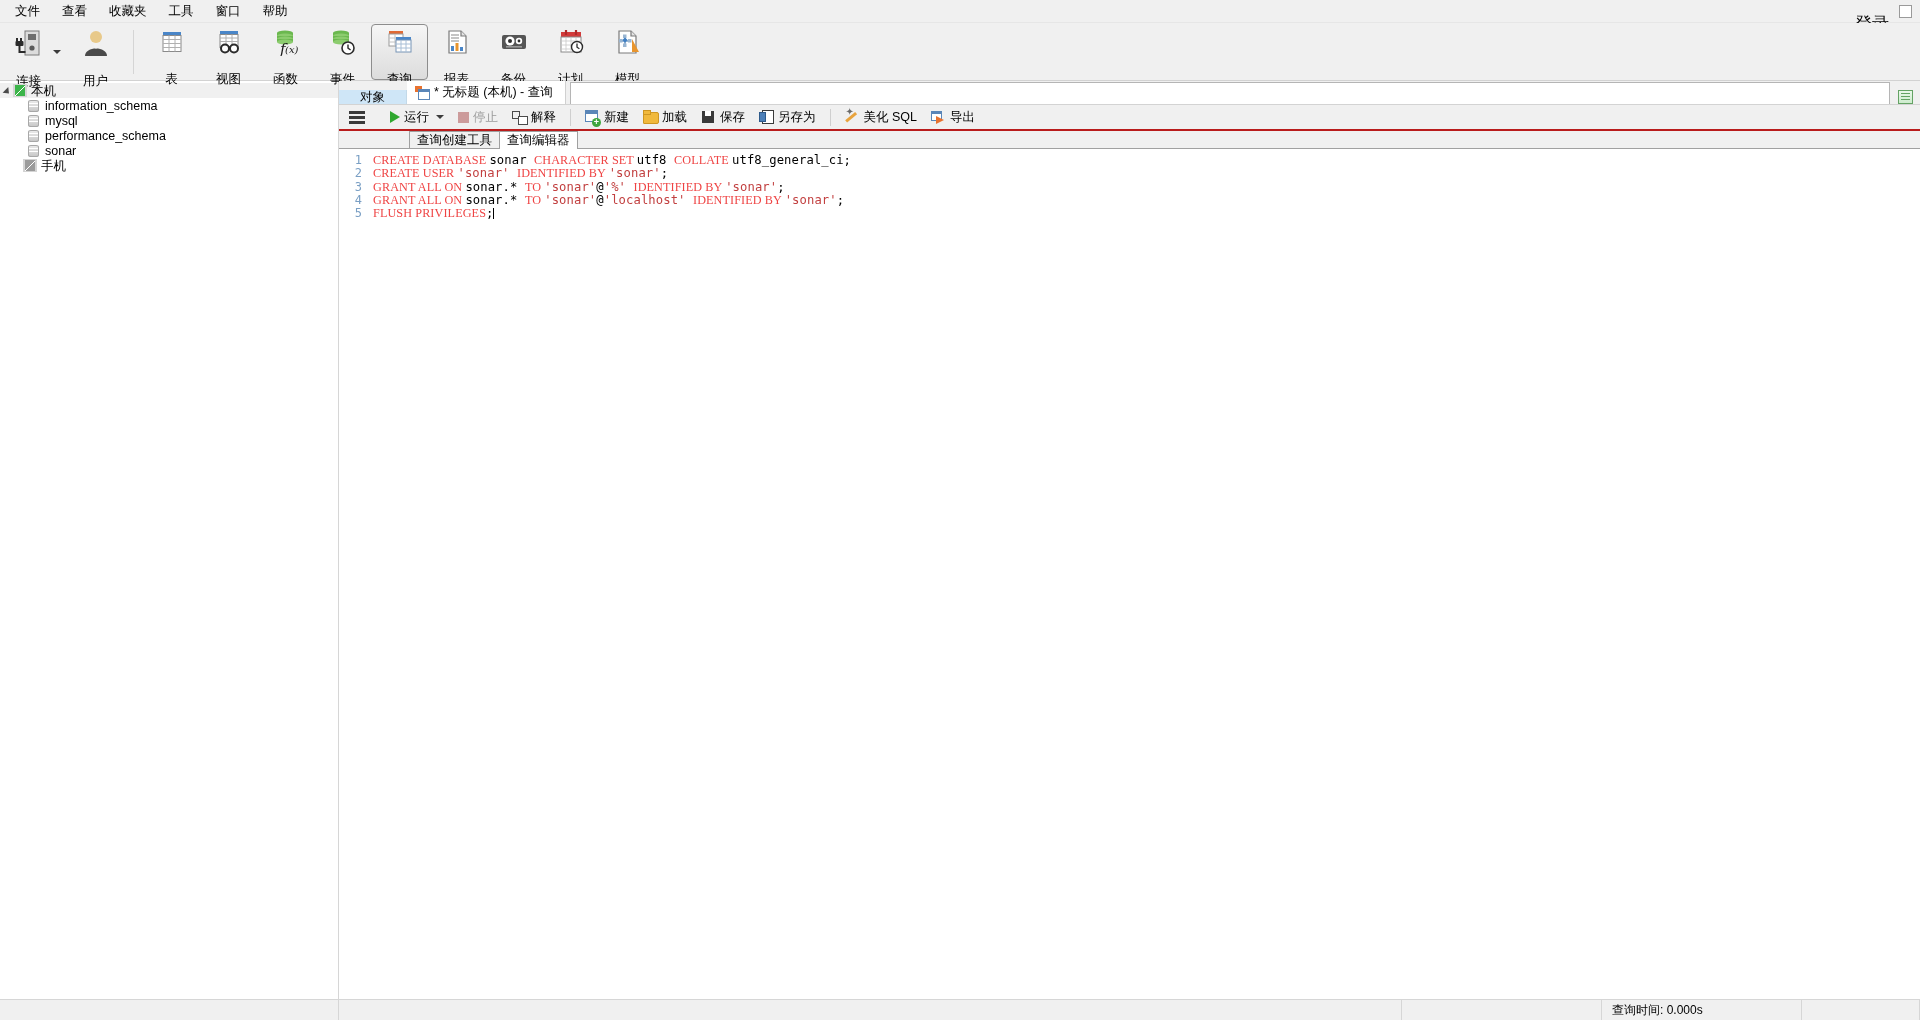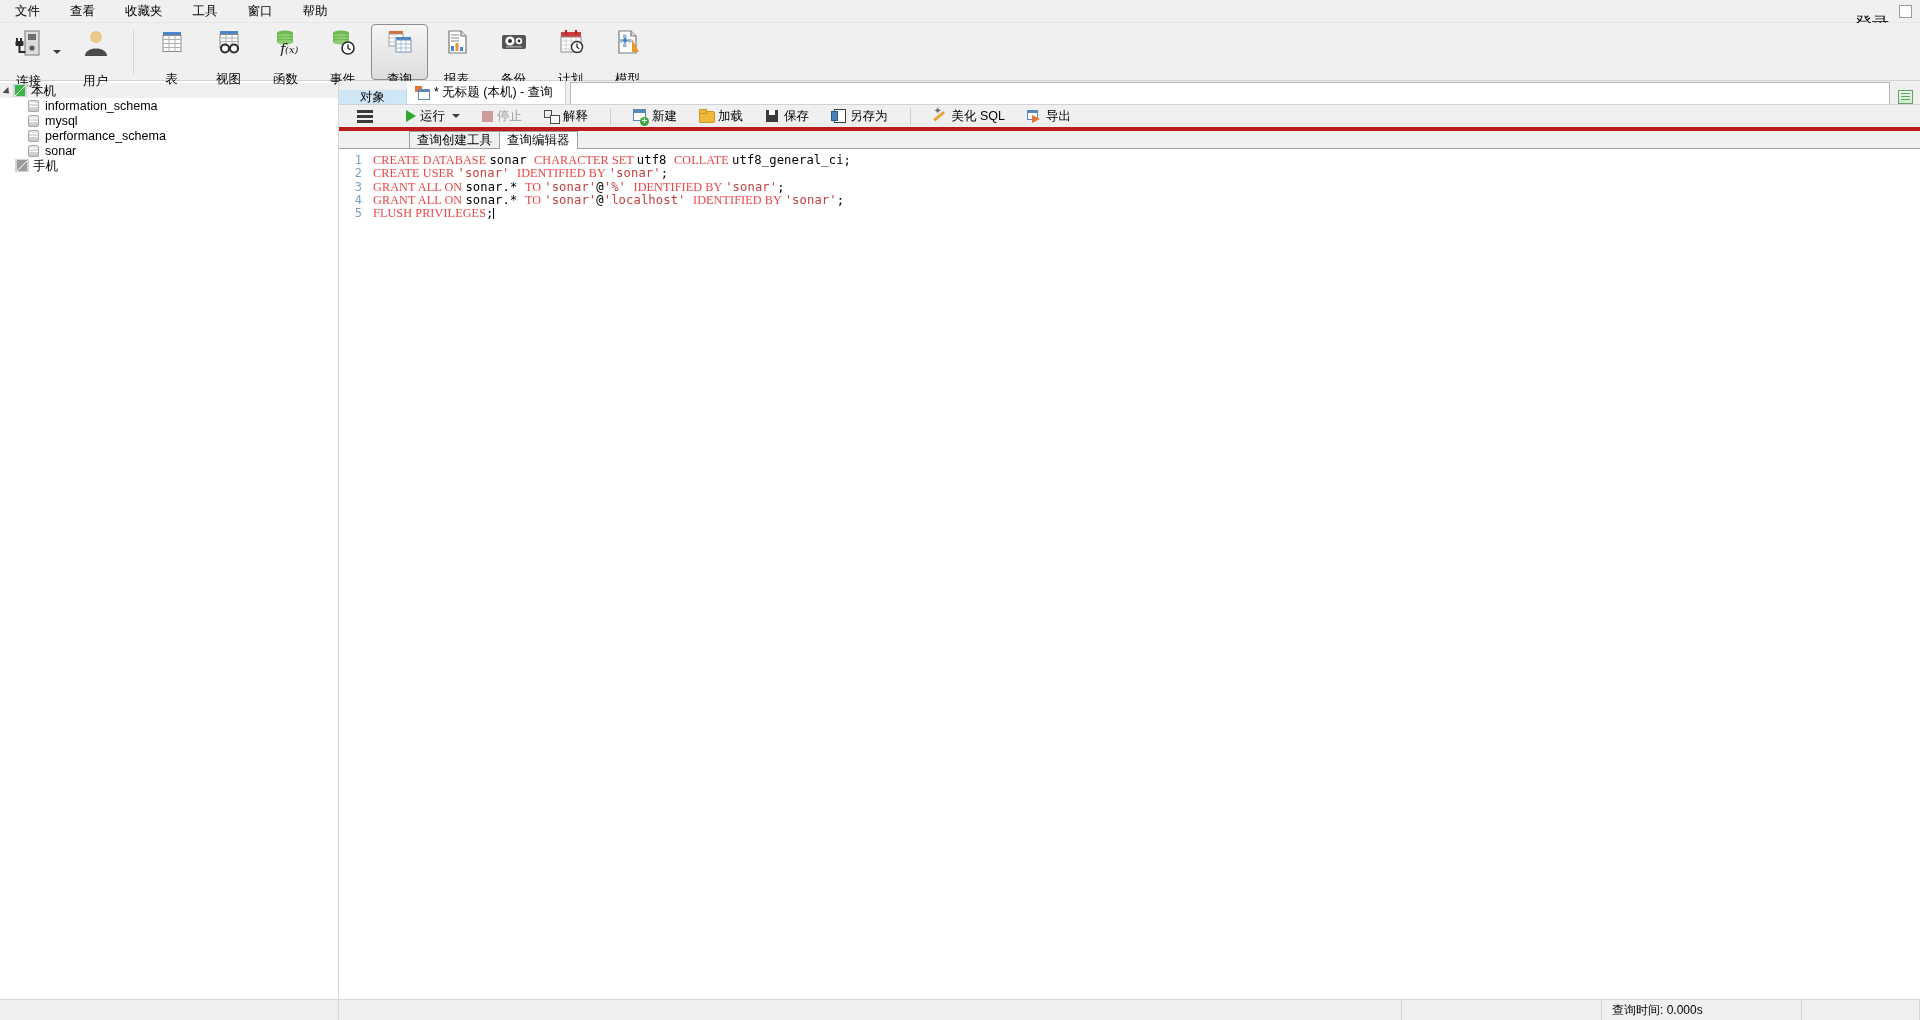--- a/index.html
+++ b/index.html
@@ -18,21 +18,20 @@
   
   .menubar {
     height: 23px;
     background: #f0f0f0;
     display: flex;
     align-items: center;
     padding-left: 4px;
     border-bottom: 1px solid #e6e6e6;
     flex: 0 0 23px;
     position: relative;
-    gap: 8px;
   }
   .menubar .mi {
     padding: 3px 11px;
     font-size: 12.5px;
     line-height: 14px;
     color: #000;
     cursor: default;
   }
   .menu-right {
     margin-left: auto;
@@ -248,23 +247,23 @@
     box-shadow: 0 3px 0 #64a364, 0 6px 0 #64a364;
   }
 
   
   .qtoolbar {
     height: 26px;
     flex: 0 0 26px;
     background: #f0f0f0;
     display: flex;
     align-items: center;
-    padding-left: 12px;
-    gap: 8px;
-    border-bottom: 4px solid #b91c1c;
+    padding-left: 4px;
+    gap: 0px;
+    border-bottom: 2px solid #b91c1c;
   }
   .tbtn {
     height: 22px;
     display: flex; align-items: center;
     gap: 4px;
     padding: 0 6px;
     font-size: 12.5px;
     cursor: default;
     border: 1px solid transparent;
     border-radius: 2px;
@@ -623,21 +622,21 @@
         <div class="trow indent1" style="padding-left:28px">
           <span class="dbico"></span>
           <span class="tlabel">performance_schema</span>
         </div>
 
         <div class="trow indent1" style="padding-left:28px">
           <span class="dbico"></span>
           <span class="tlabel">sonar</span>
         </div>
 
-        <div class="trow indent0" style="padding-left:15px">
+        <div class="trow indent0" style="padding-left:23px">
           <span class="connico grey"></span>
           <span class="tlabel">手机</span>
         </div>
 
       </div>
     </div>
 
     <div class="rightpane">
 
       <div class="tabstrip">

